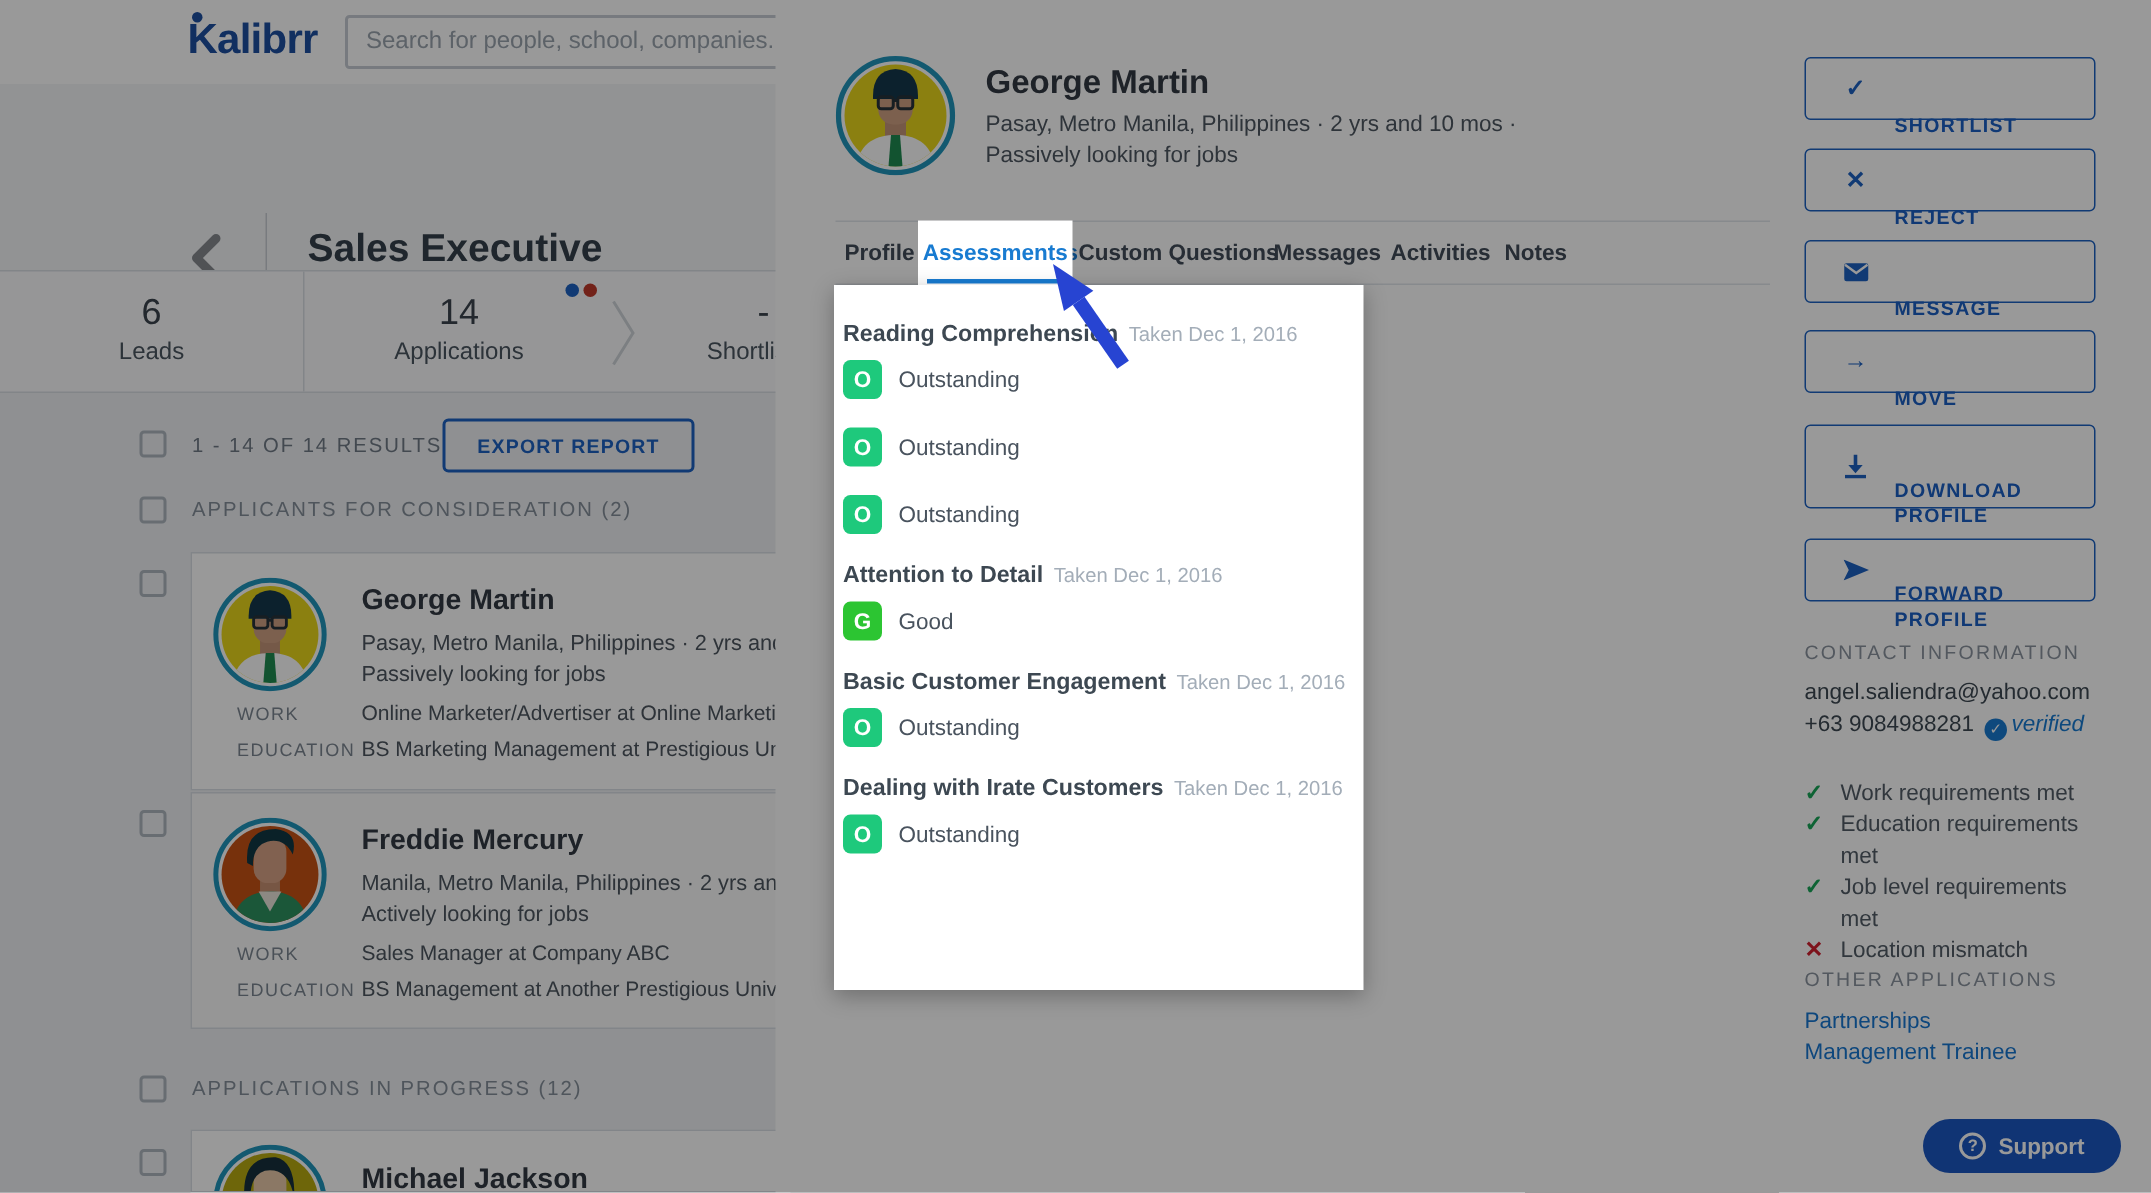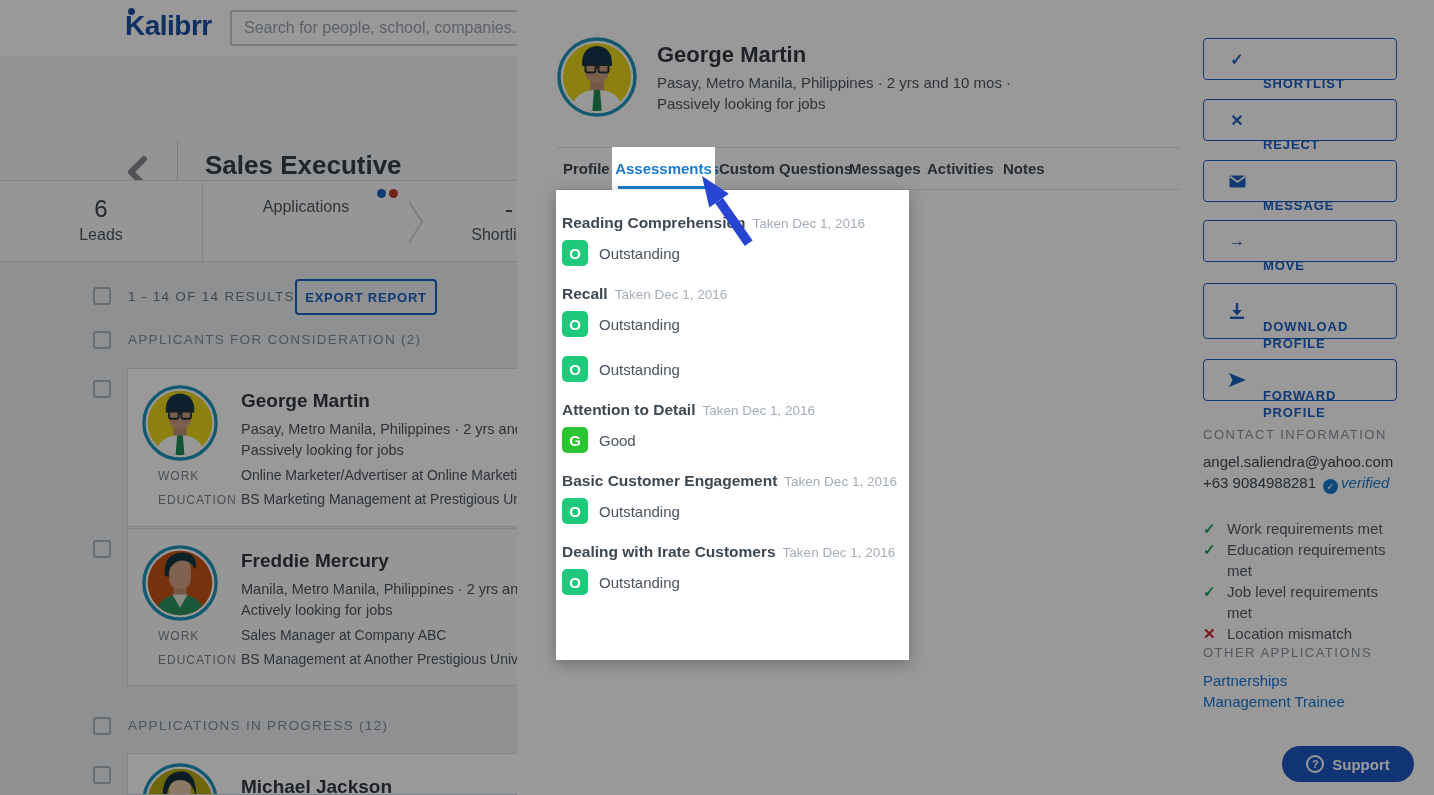--- a/index.html
+++ b/index.html
@@ -34,21 +34,21 @@
   .stat-cell { position:absolute; top:0; height:100%; text-align:center; padding-top:14px; }
   .stat-count { font-size:24px; color:#3b444e; }
   .stat-label { font-size:16px; color:#4a5560; margin-top:3px; }
   .stat-div { position:absolute; left:202px; top:0; width:1px; height:100%; background:#d9dee3; }
   .stat-dots { position:absolute; left:377px; top:8px; display:flex; gap:3px; }
   .dot { width:9px; height:9px; border-radius:50%; }
   .stat-chev { position:absolute; left:406px; top:18px; }
   
   .checkbox { position:absolute; width:18px; height:18px; border:2px solid #aeb6bf; border-radius:3px; background:transparent; }
   .results-text { position:absolute; left:128px; top:289px; font-size:13.5px; letter-spacing:1.3px; color:#707a86; }
-  .export-btn { position:absolute; left:295px; top:279px; width:142px; height:36px; border:2px solid #1d62c1; border-radius:4px; background:transparent; color:#1d62c1; font-size:13px; font-weight:700; letter-spacing:0.8px; font-family:"Liberation Sans",sans-serif; }
+  .export-btn { position:absolute; left:295px; top:279px; width:168px; height:36px; border:2px solid #1d62c1; border-radius:4px; background:transparent; color:#1d62c1; font-size:13px; font-weight:700; letter-spacing:0.8px; font-family:"Liberation Sans",sans-serif; }
   .section-head { position:absolute; left:128px; font-size:13.5px; letter-spacing:1.3px; color:#848e99; }
   
   .card { position:absolute; left:127px; width:400px; background:#fff; border:1px solid #d9dee4; overflow:hidden; }
   .card .avatar { position:absolute; left:14px; top:16px; }
   .card-name { position:absolute; left:113px; top:21px; font-size:19px; font-weight:700; color:#323a43; white-space:nowrap; }
   .card-line1 { position:absolute; left:113px; top:52px; font-size:14.5px; color:#4d565f; white-space:nowrap; }
   .card-line2 { position:absolute; left:113px; top:73px; font-size:14.5px; color:#4d565f; white-space:nowrap; }
   .card-we-label { position:absolute; left:30px; font-size:12px; letter-spacing:1px; color:#7c8691; }
   .card-we-value { position:absolute; left:113px; font-size:14px; color:#4d565f; white-space:nowrap; }
   
@@ -115,20 +115,21 @@
     </div>
   </div>
 
   <div class="stats">
     <div class="stat-cell" style="left:0;width:202px;">
       <div class="stat-count">6</div>
       <div class="stat-label">Leads</div>
     </div>
     <div class="stat-div"></div>
     <div class="stat-cell" style="left:202px;width:208px;">
+      <div class="stat-count">14</div>
       <div class="stat-label">Applications</div>
     </div>
     <div class="stat-dots">
       <div class="dot" style="background:#1d62c1;"></div>
       <div class="dot" style="background:#bf3a2b;"></div>
     </div>
     <svg class="stat-chev" width="20" height="46" viewBox="0 0 20 46">
       <polyline points="3,2 16,23 3,44" fill="none" stroke="#cfd4d9" stroke-width="2"></polyline>
     </svg>
     <div class="stat-cell" style="left:425px;width:168px;">
@@ -334,21 +335,20 @@
 
   <div class="assess-item">
     <div><span class="assess-title">Reading Comprehension</span><span class="assess-taken">Taken Dec 1, 2016</span></div>
     <div class="assess-grade-row">
       <div class="grade-badge grade-o">O</div>
       <div class="grade-label">Outstanding</div>
     </div>
   </div>
 
   <div class="assess-item">
-    <div><span class="assess-title">Recall</span><span class="assess-taken">Taken Dec 1, 2016</span></div>
     <div class="assess-grade-row">
       <div class="grade-badge grade-o">O</div>
       <div class="grade-label">Outstanding</div>
     </div>
   </div>
 
   <div class="assess-item">
     <div class="assess-grade-row">
       <div class="grade-badge grade-o">O</div>
       <div class="grade-label">Outstanding</div>

